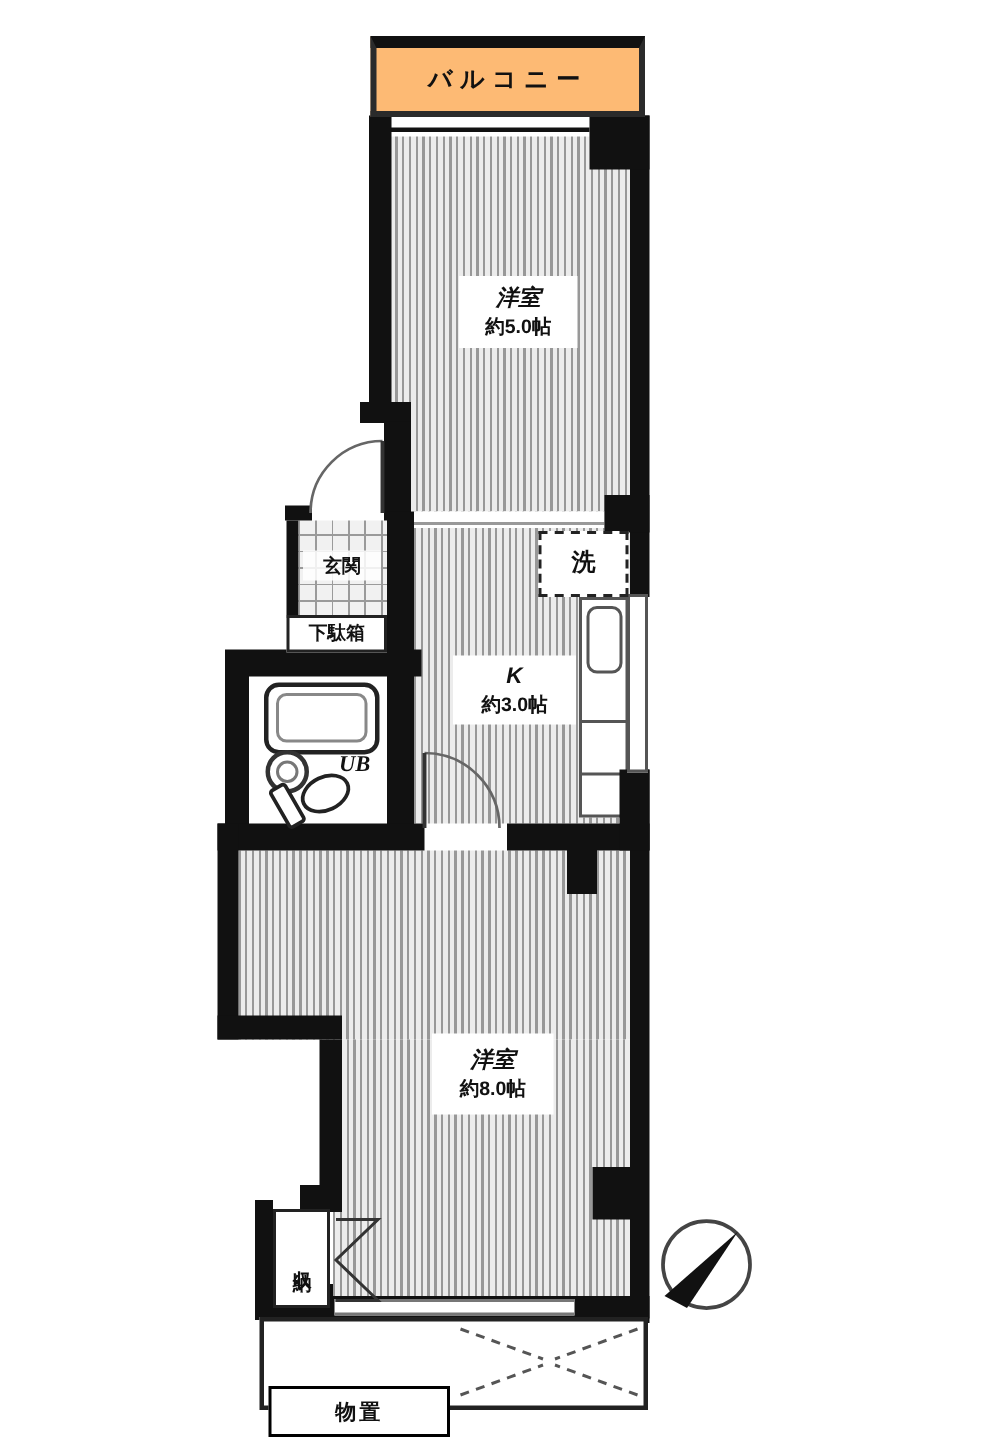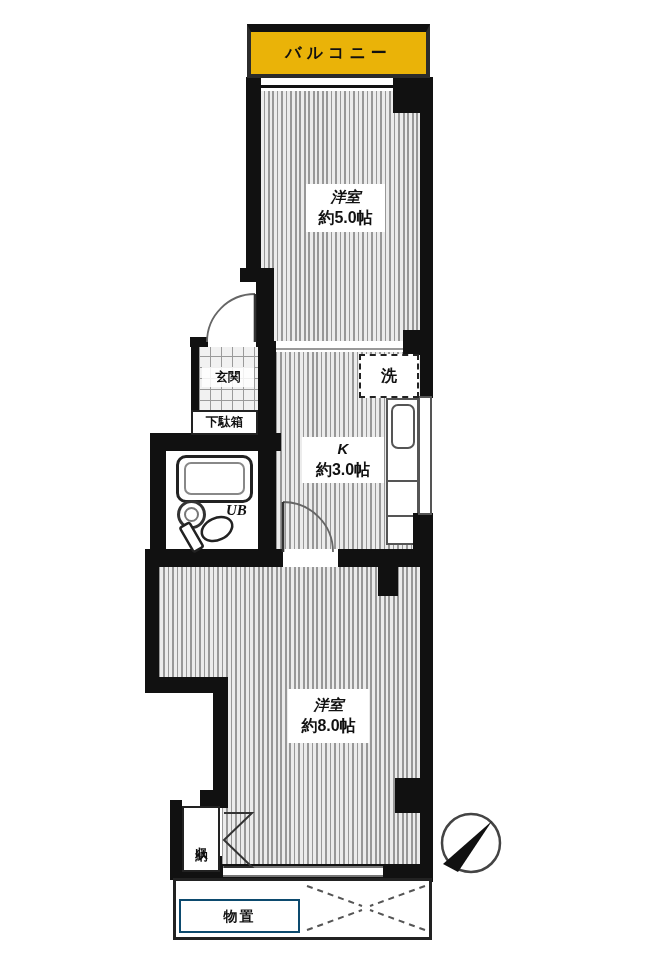--- a/index.html
+++ b/index.html
@@ -11,22 +11,22 @@
   
   .stripes{position:absolute;background:repeating-linear-gradient(90deg,#989898 0 1.5px,#ececec 1.5px 4.5px);}
   
   .tiles{position:absolute;background:
       repeating-linear-gradient(0deg,#9a9a9a 0 1px,transparent 1px 11px),
       repeating-linear-gradient(90deg,#9a9a9a 0 1px,#f1f1f1 1px 11px);}
   .whitebox{position:absolute;background:#fff;}
   .label-box{position:absolute;background:#fff;display:flex;flex-direction:column;
       align-items:center;justify-content:center;text-align:center;font-weight:bold;line-height:1.35;}
   .room-name{font-size:15px;font-style:italic;}
-  .room-size{font-size:16px;}
-  .balcony{position:absolute;left:247px;top:24px;width:183px;height:54px;background:#eab308;
+  .room-size{font-size:13px;}
+  .balcony{position:absolute;left:247px;top:24px;width:183px;height:54px;background:#fdba74;
       border-top:8px solid #111;border-left:4px solid #2b2b2b;border-right:4px solid #2b2b2b;border-bottom:4px solid #2b2b2b;
       box-sizing:border-box;display:flex;align-items:center;justify-content:center;
       font-weight:bold;font-size:16px;letter-spacing:5px;}
   .fixture{position:absolute;background:#fff;box-sizing:border-box;}
   svg{position:absolute;left:0;top:0;pointer-events:none;}
 </style>
 </head>
 <body>
 
 <div id="stage">
@@ -119,21 +119,21 @@
   <div class="label-box" style="left:288px;top:689px;width:81px;height:54px;font-size:15.5px;">
     <span class="room-name">洋室</span>
     <span class="room-size">約8.0帖</span>
   </div>
 
   <div class="label-box" style="left:182px;top:806px;width:38px;height:66px;border:2px solid #222;box-sizing:border-box;font-size:12.5px;">
     <span style="writing-mode:vertical-rl;letter-spacing:2px;">収納</span>
   </div>
 
   <div class="abs" style="left:173px;top:878px;width:259px;height:62px;border:3px solid #222;box-sizing:border-box;background:#fff;"></div>
-  <div class="label-box" style="left:179px;top:899px;width:121px;height:34px;border:2px solid #0c4a6e;box-sizing:border-box;font-size:14px;letter-spacing:2px;">
+  <div class="label-box" style="left:179px;top:924px;width:121px;height:34px;border:2px solid #000000;box-sizing:border-box;font-size:14px;letter-spacing:2px;">
     <span>物置</span>
   </div>
 
   <svg width="670" height="966" viewBox="0 0 670 966">
 
     <g>
       <path d="M 207 342 A 48 48 0 0 1 255 294" fill="none" stroke="#666" stroke-width="1.8"></path>
       <line x1="255" y1="294" x2="255" y2="342" stroke="#333" stroke-width="2.6"></line>
     </g>
 

